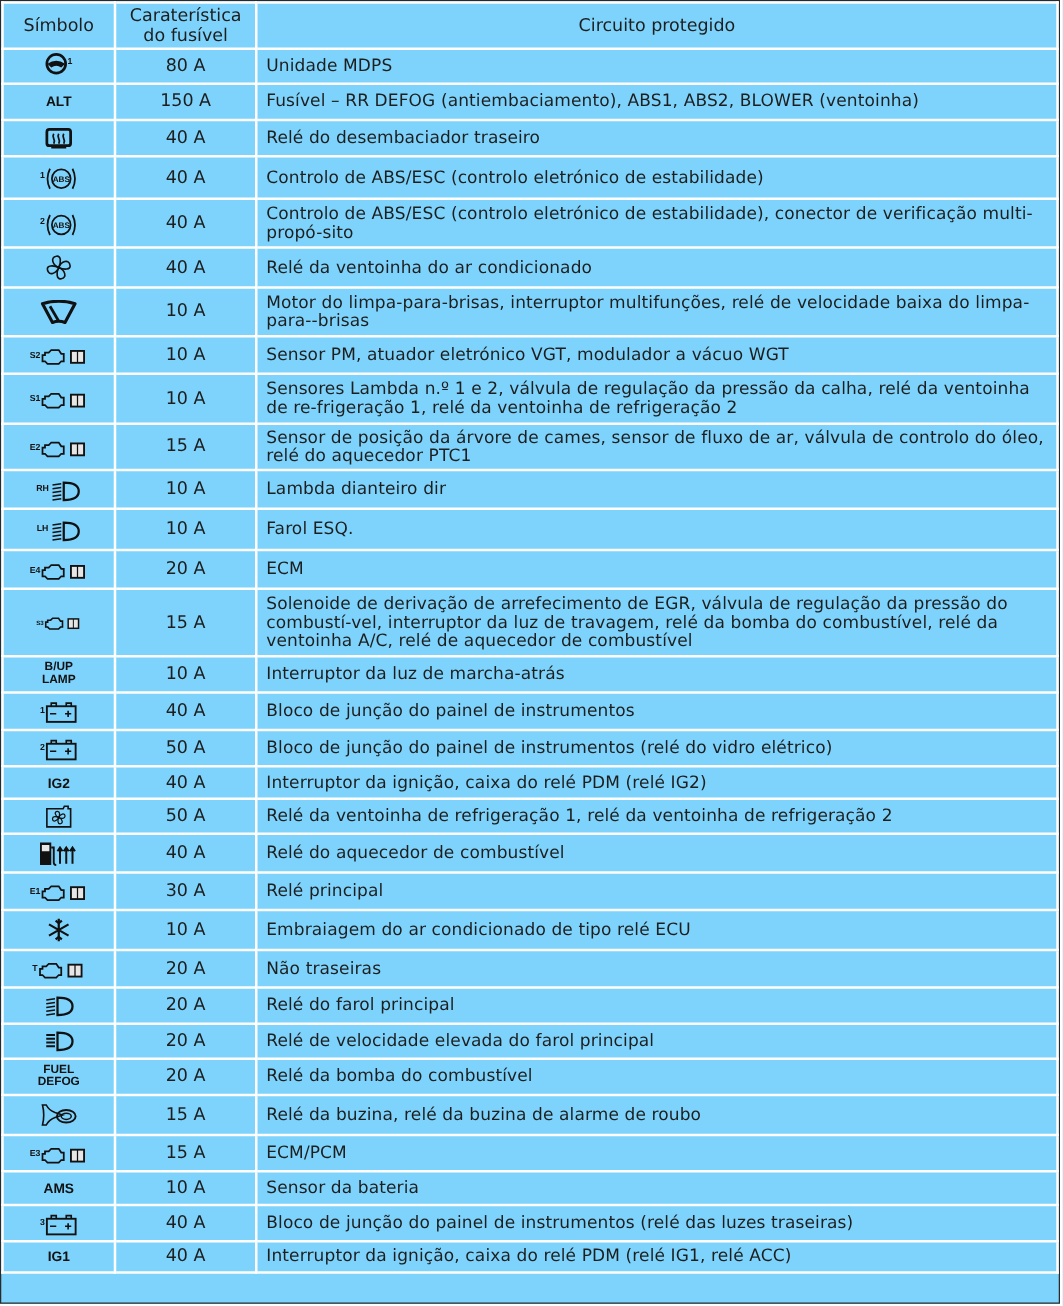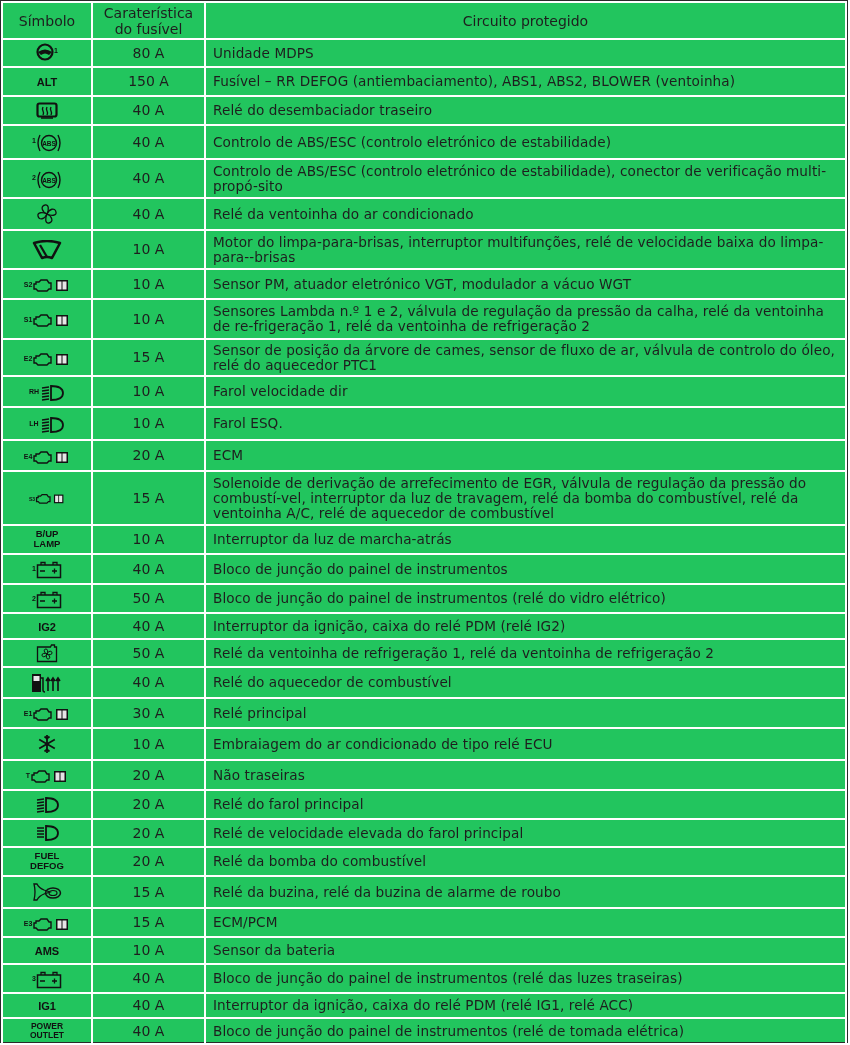--- a/index.html
+++ b/index.html
@@ -1,17 +1,17 @@
 <!DOCTYPE html>
 <html><head>
 <meta charset="utf-8">
 <style>
   html, body { margin:0; padding:0; background:#ffffff; }
   body { width:850px; height:1045px; overflow:hidden; font-family:"DejaVu Sans", sans-serif; }
-  .table-wrap { position:absolute; left:0; top:0; width:848px; height:1043px; border:1px solid #2a2a2a; background:#22c55e; box-sizing:border-box; }
+  .table-wrap { position:absolute; left:0; top:0; width:848px; height:1043px; border:1px solid #2a2a2a; background:#7dd3fc; box-sizing:border-box; }
   table { border-collapse:collapse; width:100%; table-layout:fixed; }
   td, th { border:2px solid #ffffff; padding:0; color:#1e1e1e; font-weight:normal; }
   th { font-size:14px; line-height:16px; text-align:center; }
   td { font-size:13.6px; line-height:15px; }
   col.c1 { width:90px; } col.c2 { width:113px; } col.c3 { width:auto; }
   .sym { text-align:center; vertical-align:middle; }
   .rating { text-align:center; vertical-align:middle; font-size:14px; }
   .circ { text-align:left; vertical-align:middle; padding:2px 6px 2px 7px; letter-spacing:0.1px; }
   .lbl { font-family:"Liberation Sans", sans-serif; font-weight:bold; font-size:11px; line-height:11px; color:#111; }
   .lbl2 { font-family:"Liberation Sans", sans-serif; font-weight:bold; font-size:9.5px; line-height:10px; color:#111; display:inline-block; }
@@ -161,21 +161,21 @@
 
     <tr style="height:31px">
       <td class="sym"><span class="wrap">
         <span class="sup">RH</span>
         <svg class="icon" width="26" height="18" viewBox="0 0 26 18">
                 <path d="M12 2 Q24 2 24 9 Q24 16 12 16 Z" fill="none" stroke="#111" stroke-width="1.8"></path>
                 <path d="M3 4 L10 3 M3 7 L10 6 M3 10 L10 9 M3 13 L10 12 M3 16 L10 15" stroke="#111" stroke-width="1.3"></path>
               </svg>
             </span></td>
       <td class="rating">10 A</td>
-      <td class="circ">Farol velocidade dir</td>
+      <td class="circ">Lambda dianteiro dir</td>
     </tr>
 
     <tr style="height:33px">
       <td class="sym"><span class="wrap">
         <span class="sup">LH</span>
         <svg class="icon" width="26" height="18" viewBox="0 0 26 18">
                 <path d="M12 2 Q24 2 24 9 Q24 16 12 16 Z" fill="none" stroke="#111" stroke-width="1.8"></path>
                 <path d="M3 4 L10 3 M3 7 L10 6 M3 10 L10 9 M3 13 L10 12 M3 16 L10 15" stroke="#111" stroke-width="1.3"></path>
               </svg>
             </span></td>
@@ -385,20 +385,15 @@
       <td class="rating">40 A</td>
       <td class="circ">Bloco de junção do painel de instrumentos (relé das luzes traseiras)</td>
     </tr>
 
     <tr style="height:25px">
       <td class="sym"><span class="lbl">IG1</span></td>
       <td class="rating">40 A</td>
       <td class="circ">Interruptor da ignição, caixa do relé PDM (relé IG1, relé ACC)</td>
     </tr>
 
-    <tr style="height:26px">
-      <td class="sym"><span class="lbl2" style="font-size:8.5px;line-height:9px"><span>POWER</span><br><span>OUTLET</span></span></td>
-      <td class="rating">40 A</td>
-      <td class="circ">Bloco de junção do painel de instrumentos (relé de tomada elétrica)</td>
-    </tr>
   </tbody>
 </table>
 </div>
 
 </body></html>

